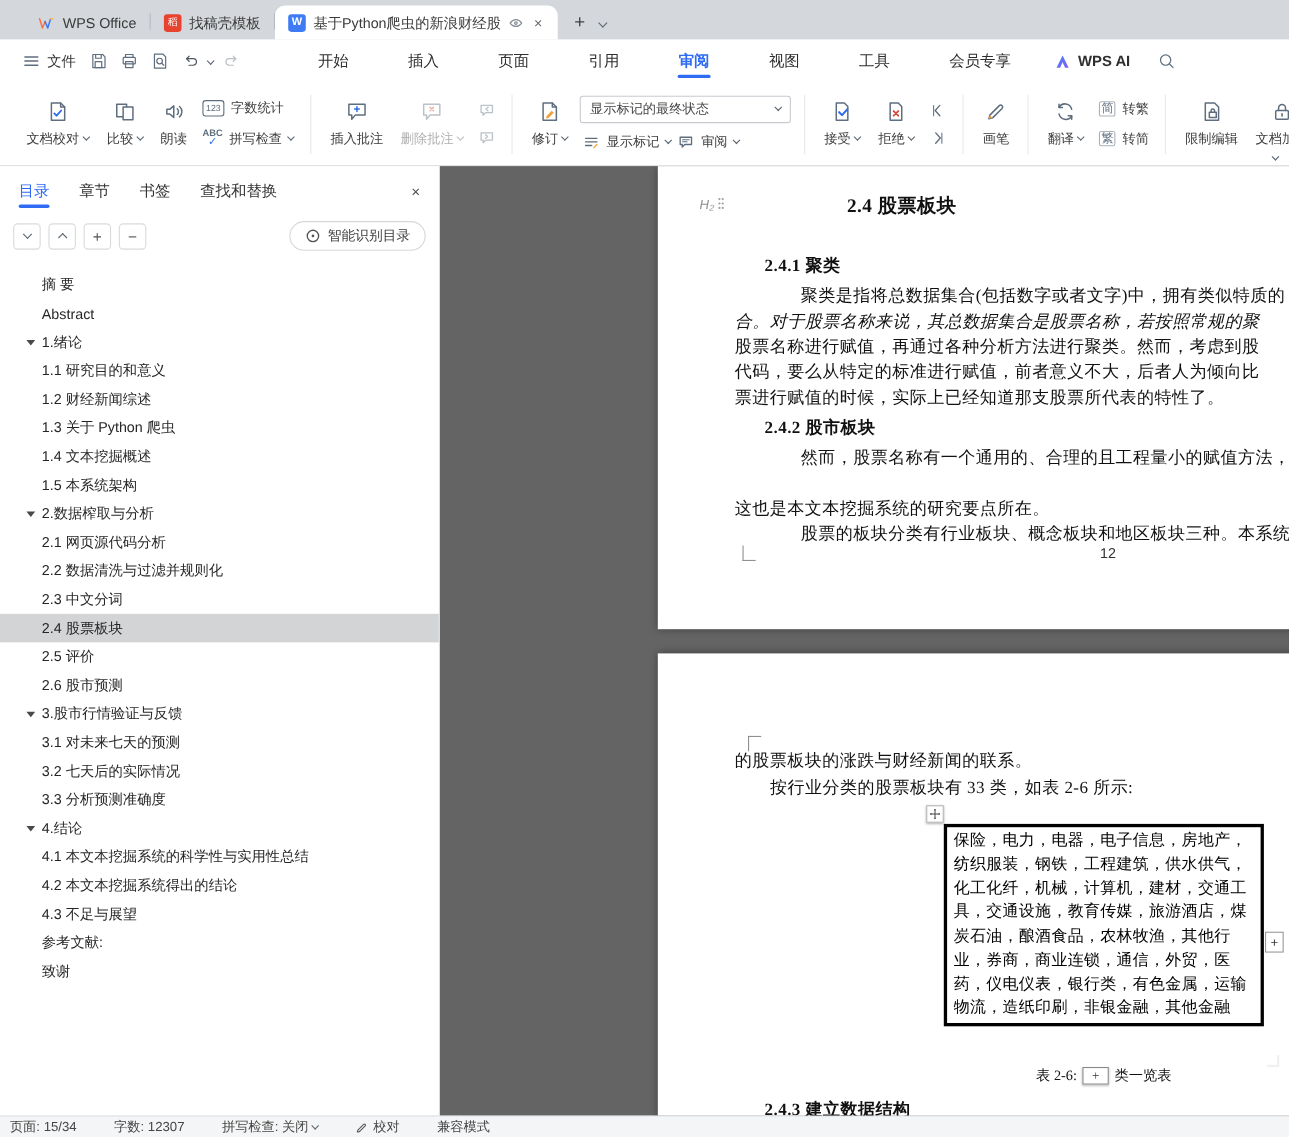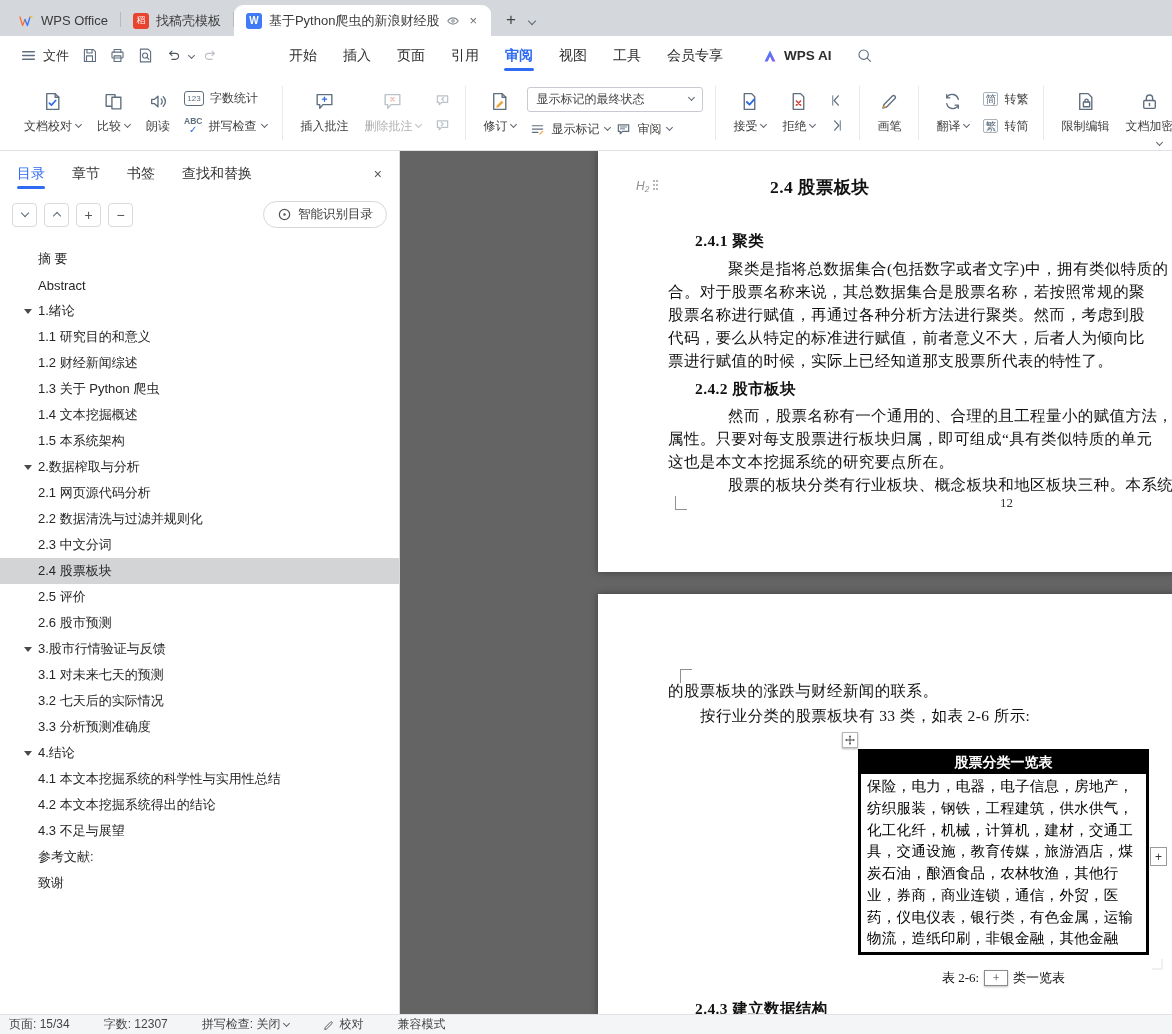--- a/index.html
+++ b/index.html
@@ -1,21 +1,21 @@
 <!DOCTYPE html>
 <html><head>
 <meta charset="utf-8">
 <style>
   *{margin:0;padding:0;box-sizing:border-box;}
   html,body{width:1172px;height:1034px;overflow:hidden;}
   body{font-family:"Liberation Sans","DejaVu Sans",sans-serif;color:#333;background:#fff;}
   .app{width:1172px;height:1034px;display:flex;flex-direction:column;}
 
   
-  .tabbar{height:36px;background:#d4d7db;display:flex;align-items:flex-end;padding-left:6px;flex:none;}
+  .tabbar{height:36px;background:#d4d7db;display:flex;align-items:flex-end;padding-left:22px;flex:none;}
   .tab{height:31px;display:flex;align-items:center;gap:7px;padding:0 12px;font-size:13px;color:#3a3a3a;white-space:nowrap;}
   .tab.active{background:#fff;border-radius:9px 9px 0 0;max-width:268px;}
   .tab.active .ttl{max-width:172px;overflow:hidden;text-overflow:clip;}
   .tabsep{width:1px;height:15px;background:#b6bac0;margin-bottom:9px;}
   .i16{width:16px;height:16px;display:inline-flex;flex:none;}
   .i16 svg,.qi svg,.i svg,.is svg{width:100%;height:100%;fill:none;stroke:#5f6e7e;stroke-width:1.3;stroke-linecap:round;stroke-linejoin:round;}
   .docicon{width:16px;height:16px;background:#3f7bf5;border-radius:3px;color:#fff;font-size:10px;font-weight:bold;display:flex;align-items:center;justify-content:center;flex:none;}
   .docericon{width:16px;height:16px;background:#e8432e;border-radius:3px;color:#fff;font-size:9px;display:flex;align-items:center;justify-content:center;flex:none;}
   .xbtn{color:#6b6b6b;font-size:13px;padding:0 2px;}
   .plusbtn{width:24px;height:24px;display:flex;align-items:center;justify-content:center;font-size:17px;color:#444;margin:0 2px 4px 8px;}
@@ -23,41 +23,41 @@
   .cv.s{width:5px;height:5px;border-width:1.2px;}
   .cv.up{transform:rotate(-135deg);margin-top:3px;}
   .tabcaret{margin:0 0 12px 4px;}
 
   
   .menubar{height:39px;background:#fff;display:flex;align-items:center;padding:0 14px;flex:none;}
   .filebtn{display:flex;align-items:center;gap:6px;font-size:13px;color:#333;padding:4px 6px;}
   .qi{width:17px;height:17px;display:inline-flex;}
   .qibtn{width:26px;height:26px;display:flex;align-items:center;justify-content:center;margin:0 1px;}
   .qibtn.dis svg{stroke:#b9bfc6;}
-  .menus{display:flex;align-items:flex-end;margin-left:52px;}
+  .menus{display:flex;align-items:flex-end;margin-left:52px;gap:28px;}
   .mitem{font-size:14px;color:#2e2e2e;padding:9px 13px;position:relative;white-space:nowrap;}
   .mitem.active{color:#2f6bf3;font-weight:bold;}
   .mitem.active::after{content:"";position:absolute;left:12px;right:12px;bottom:3px;height:3px;border-radius:2px;background:#2f6bf3;}
   .wpsai{display:flex;align-items:center;gap:6px;font-size:13.5px;font-weight:bold;color:#2e2e2e;margin-left:26px;}
   .searchbtn{margin-left:20px;width:26px;height:26px;display:flex;align-items:center;justify-content:center;}
 
   
   .ribbon{height:76px;background:#fff;border-bottom:1px solid #dfe1e5;display:flex;align-items:center;padding:0 6px 0 16px;position:relative;flex:none;overflow:hidden;}
   .rsep{width:1px;height:54px;background:#e7e9ec;margin:0 9px;flex:none;}
   .rbtn{display:flex;flex-direction:column;align-items:center;justify-content:center;gap:6px;padding:4px 8px;font-size:12px;color:#3d3d3d;white-space:nowrap;flex:none;}
   .rbtn .lbl,.rsmall .lbl{display:flex;align-items:center;gap:4px;}
   .rcol{display:flex;flex-direction:column;gap:8px;justify-content:center;flex:none;margin:0 3px;}
   .rsmall{display:flex;align-items:center;gap:6px;font-size:12px;color:#3d3d3d;white-space:nowrap;padding:1px 3px;}
   .dis2{opacity:.42;}
   .i{width:21px;height:21px;display:inline-flex;position:relative;flex:none;}
   .is{width:15px;height:15px;display:inline-flex;flex:none;}
   .txticon{width:20px;height:15px;border:1.2px solid #5f6e7e;border-radius:3px;color:#5f6e7e;font-size:8px;font-weight:normal;display:flex;align-items:center;justify-content:center;}
   .abcicon{display:flex;flex-direction:column;align-items:center;line-height:1;font-size:8.5px;font-weight:bold;color:#5f6e7e;}
   .abcicon .ck{color:#2e6be6;font-size:10px;margin-top:-1px;}
-  .combo{height:25px;width:176px;border:1px solid #c7cbd1;border-radius:3px;display:flex;align-items:center;justify-content:space-between;padding:0 8px;font-size:12px;color:#444;background:#fff;white-space:nowrap;}
+  .combo{height:25px;width:192px;border:1px solid #c7cbd1;border-radius:3px;display:flex;align-items:center;justify-content:space-between;padding:0 8px;font-size:12px;color:#444;background:#fff;white-space:nowrap;}
   .charicon{font-size:11px;color:#5f6e7e;border:1px solid #aab3bc;border-radius:2px;padding:0 1px;line-height:12px;}
   .ribcol{position:absolute;right:10px;bottom:5px;}
 
   
   .content{flex:1;display:flex;min-height:0;}
 
   
   .sidebar{width:400px;flex:none;background:#fff;border-right:1px solid #d9dbde;display:flex;flex-direction:column;min-height:0;}
   .sbtabs{display:flex;align-items:center;gap:27px;padding:0 17px;height:45px;font-size:14px;color:#333;flex:none;}
   .sbtab{position:relative;padding:12px 0;white-space:nowrap;}
@@ -79,21 +79,21 @@
   .page1{top:0;height:421px;}
   .page2{top:443px;height:580px;}
   .ln{position:absolute;white-space:nowrap;font-family:"Liberation Serif","DejaVu Serif",serif;font-size:15.5px;color:#111;letter-spacing:.4px;}
   .hl{font-weight:bold;}
   .h24{font-size:17.5px;}
   .hmark{position:absolute;left:38px;top:28px;display:flex;align-items:center;gap:4px;color:#8e8e8e;font-size:12px;font-style:italic;}
   .dots{display:grid;grid-template-columns:3px 3px;grid-auto-rows:4px;}
   .dots i{width:2px;height:2px;background:#9aa0a6;border-radius:50%;}
   .crnr-bl{position:absolute;width:12px;height:14px;border-left:1px solid #909090;border-bottom:1px solid #909090;}
   .crnr-tl{position:absolute;width:12px;height:14px;border-left:1px solid #909090;border-top:1px solid #909090;}
-  .pageno{position:absolute;font-family:Liberation Serif, serif;font-size:13px;color:#333;}
+  .pageno{position:absolute;font-family:Liberation Sans, sans-serif;font-size:13px;color:#333;}
   .stable{position:absolute;left:260px;top:155px;width:291px;border:3px solid #000;background:#fff;}
   .stable .hd{background:#000;color:#fff;text-align:center;font-size:14px;font-weight:bold;padding:2px 0;font-family:"Liberation Serif","DejaVu Serif",serif;}
   .stable .bd{font-size:14.5px;line-height:1.5;padding:2px 6px;color:#000;font-family:"Liberation Serif","DejaVu Serif",serif;letter-spacing:.3px;}
   .cap{position:absolute;left:260px;top:375px;width:291px;display:flex;align-items:center;justify-content:center;gap:5px;font-family:"Liberation Serif","DejaVu Serif",serif;font-size:13px;color:#111;text-align:center;}
   .pbox{width:24px;height:16px;border:1px solid #8a8a8a;background:#fff;display:flex;align-items:center;justify-content:center;font-size:12px;color:#333;box-shadow:0 1px 2px rgba(0,0,0,.25);}
   .mvh{position:absolute;left:244px;top:138px;width:16px;height:16px;background:#fff;border:1px solid #b5b5b5;box-shadow:0 1px 2px rgba(0,0,0,.3);display:flex;align-items:center;justify-content:center;}
   .mvh svg{width:12px;height:12px;stroke:#444;fill:none;stroke-width:1.2;}
   .sideplus{position:absolute;left:750px;top:696px;width:17px;height:19px;background:#fff;border:1px solid #9a9a9a;display:flex;align-items:center;justify-content:center;font-size:12px;color:#333;}
   .sizecrnr{position:absolute;left:752px;top:808px;width:11px;height:11px;border-right:2px solid #f0f0f0;border-bottom:2px solid #f0f0f0;}
 
@@ -597,45 +597,43 @@
               <i></i>
               <i></i>
               <i></i>
               <i></i>
               <i></i>
             </span>
         </div>
         <div class="ln hl h24" style="left:172px;top:24px;">2.4 股票板块</div>
         <div class="ln hl" style="left:97px;top:80px;">2.4.1 聚类</div>
         <div class="ln" style="left:130px;top:108px;">聚类是指将总数据集合(包括数字或者文字)中，拥有类似特质的</div>
-        <div class="ln" style="left:70px;top:131px;">合。对于股票名称来说，其总数据集合是股票名称，若按照常规的聚</div>
+        <div class="ln" style="left:70px;top:131px;font-style:italic;">合。对于股票名称来说，其总数据集合是股票名称，若按照常规的聚</div>
         <div class="ln" style="left:70px;top:154px;">股票名称进行赋值，再通过各种分析方法进行聚类。然而，考虑到股</div>
         <div class="ln" style="left:70px;top:177px;">代码，要么从特定的标准进行赋值，前者意义不大，后者人为倾向比</div>
         <div class="ln" style="left:70px;top:200px;">票进行赋值的时候，实际上已经知道那支股票所代表的特性了。</div>
         <div class="ln hl" style="left:97px;top:228px;">2.4.2 股市板块</div>
         <div class="ln" style="left:130px;top:255px;">然而，股票名称有一个通用的、合理的且工程量小的赋值方法，</div>
-        <div class="ln" style="left:70px;top:278px;">属性。只要对每支股票进行板块归属，即可组成“具有类似特质的单元</div>
         <div class="ln" style="left:70px;top:301px;">这也是本文本挖掘系统的研究要点所在。</div>
         <div class="ln" style="left:130px;top:324px;">股票的板块分类有行业板块、概念板块和地区板块三种。本系统</div>
         <div class="crnr-bl" style="left:77px;top:345px;"></div>
         <div class="pageno" style="left:402px;top:344px;">12</div>
       </div>
 
       <div class="page page2">
         <div class="crnr-tl" style="left:82px;top:75px;"></div>
         <div class="ln" style="left:70px;top:87px;">的股票板块的涨跌与财经新闻的联系。</div>
         <div class="ln" style="left:102px;top:112px;">按行业分类的股票板块有 33 类，如表 2-6 所示:</div>
         <div class="mvh">
           <svg viewBox="0 0 16 16">
               <path d="M8 2.5v11M2.5 8h11"></path>
               <path d="M8 1.5L6.4 3.6h3.2zM8 14.5l-1.6-2.1h3.2zM1.5 8l2.1-1.6v3.2zM14.5 8l-2.1-1.6v3.2z" fill="#444" stroke="none"></path>
             </svg>
         </div>
         <div class="stable">
-          <div class="hd">股票分类一览表</div>
           <div class="bd">保险，电力，电器，电子信息，房地产，纺织服装，钢铁，工程建筑，供水供气，化工化纤，机械，计算机，建材，交通工具，交通设施，教育传媒，旅游酒店，煤炭石油，酿酒食品，农林牧渔，其他行业，券商，商业连锁，通信，外贸，医药，仪电仪表，银行类，有色金属，运输物流，造纸印刷，非银金融，其他金融</div>
         </div>
         <div class="cap">
           <span>表 2-6:</span>
           <span class="pbox">+</span>
           <span>类一览表</span>
         </div>
         <div class="ln hl" style="left:97px;top:405px;">2.4.3 建立数据结构</div>
       </div>
 

